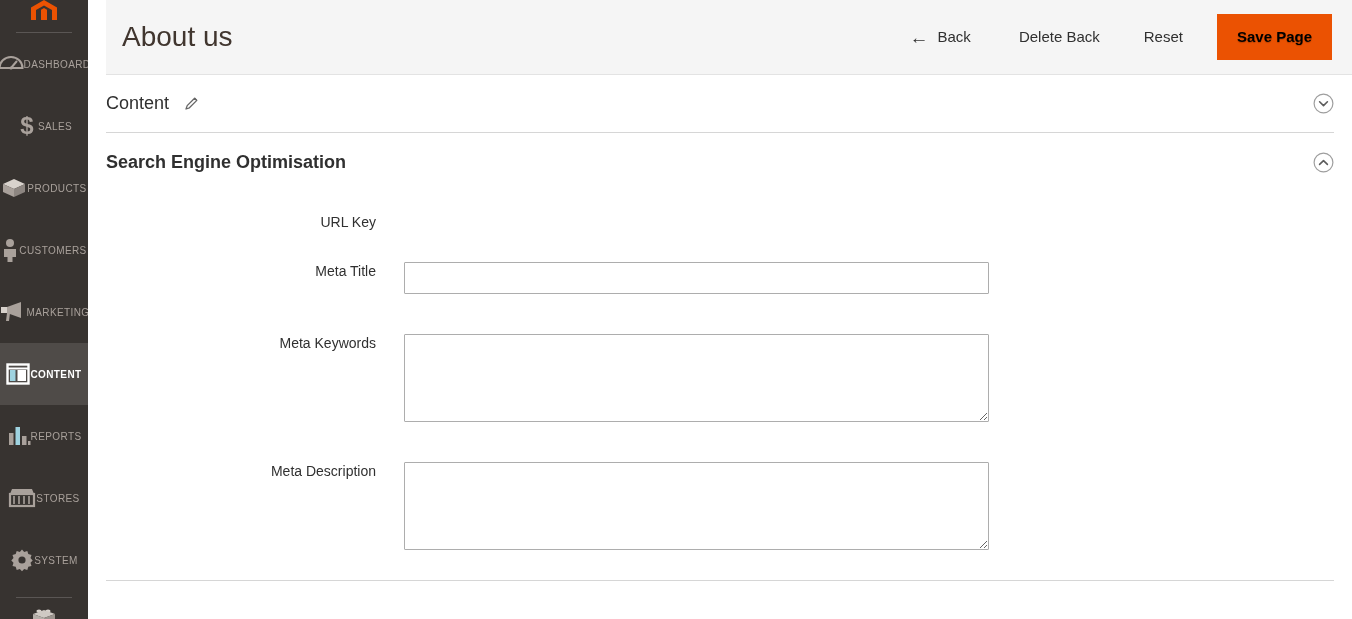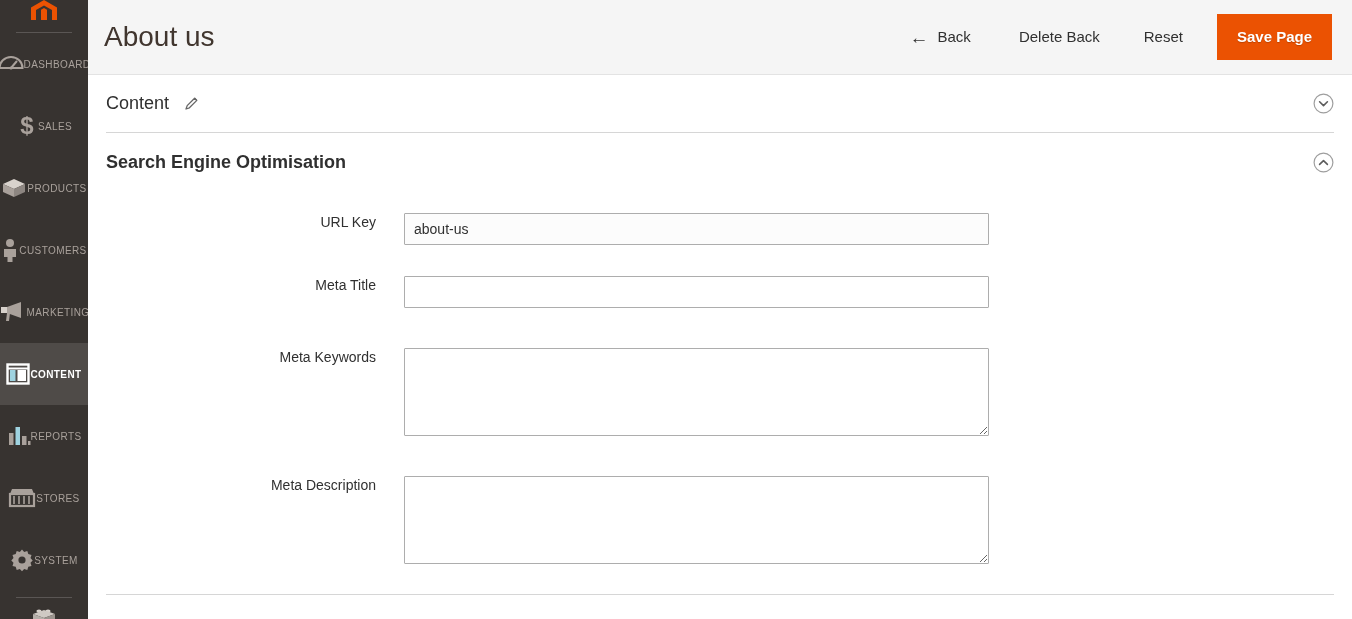--- a/index.html
+++ b/index.html
@@ -101,20 +101,21 @@
   }
 
   
   .page-header {
     height: 75px;
     background: #f5f5f5;
     border-bottom: 1px solid #e3e3e3;
     display: flex;
     align-items: center;
     padding: 0 20px 0 16px;
+    margin-left: 18px;
   }
   .page-title {
     font-size: 28px;
     font-weight: normal;
     color: #41362f;
     line-height: 34px;
     white-space: nowrap;
   }
   .header-actions {
     margin-left: auto;
@@ -141,21 +142,21 @@
     padding-right: 26px;
   }
   .back-arrow {
     font-size: 19px;
     line-height: 19px;
     color: #303030;
     display: inline-block;
   }
   .hdr-btn.primary {
     background: #eb5202;
-    color: #ffffff;
+    color: #000000;
     font-weight: bold;
     font-size: 15px;
     padding: 13px 20px;
     margin-left: 12px;
     border-radius: 0;
     text-shadow: 0 1px 1px rgba(0,0,0,0.2);
   }
 
   
   .body-area {
@@ -440,23 +441,20 @@
               <circle cx="10.5" cy="10.5" r="9.4" fill="none" stroke="#9e9e9e" stroke-width="1.2"></circle>
               <path d="M6.6 12.4 L10.5 8.6 L14.4 12.4" fill="none" stroke="#5c5c5c" stroke-width="1.6" stroke-linecap="round" stroke-linejoin="round"></path>
             </svg>
           </button>
         </div>
 
         <div class="form">
 
           <div class="field-row" style="margin-bottom:31px;">
             <label class="field-label">URL Key</label>
-            <div class="field-control">
-              <input class="txt-input" type="text" value="about-us" style="">
-            </div>
           </div>
 
           <div class="field-row" style="margin-bottom:40px;">
             <label class="field-label">Meta Title</label>
             <div class="field-control">
               <input class="txt-input empty" type="text" value="" style="">
             </div>
           </div>
 
           <div class="field-row" style="margin-bottom:40px;">

